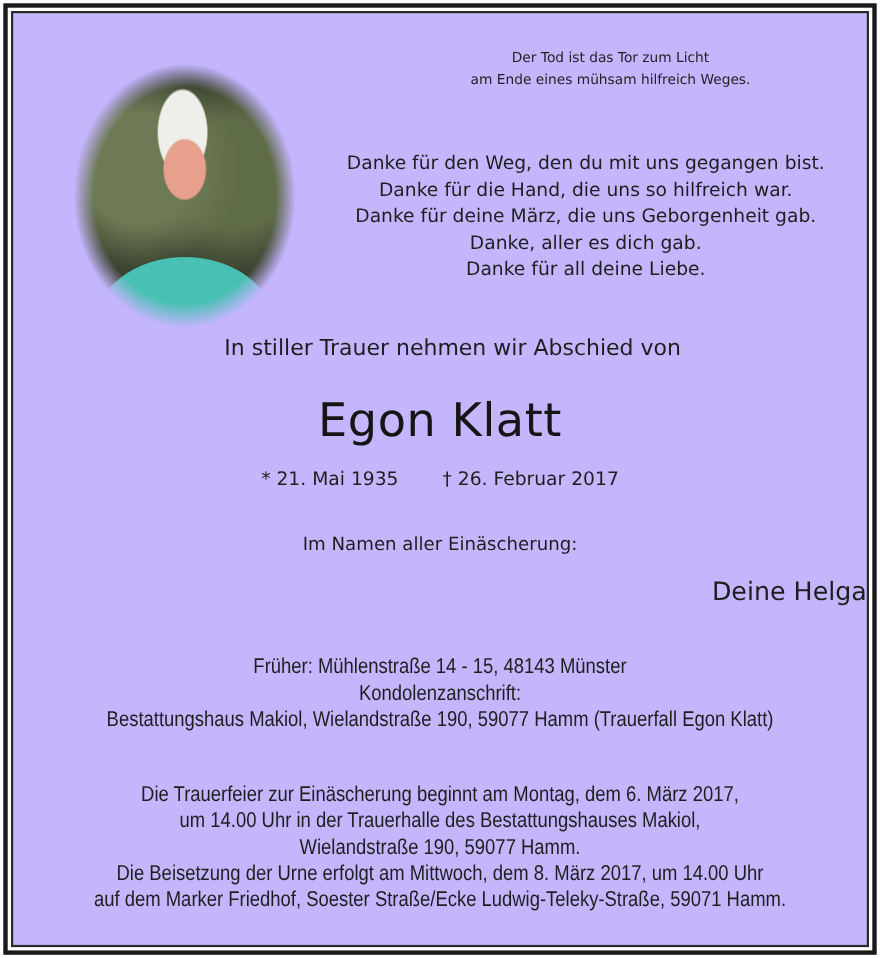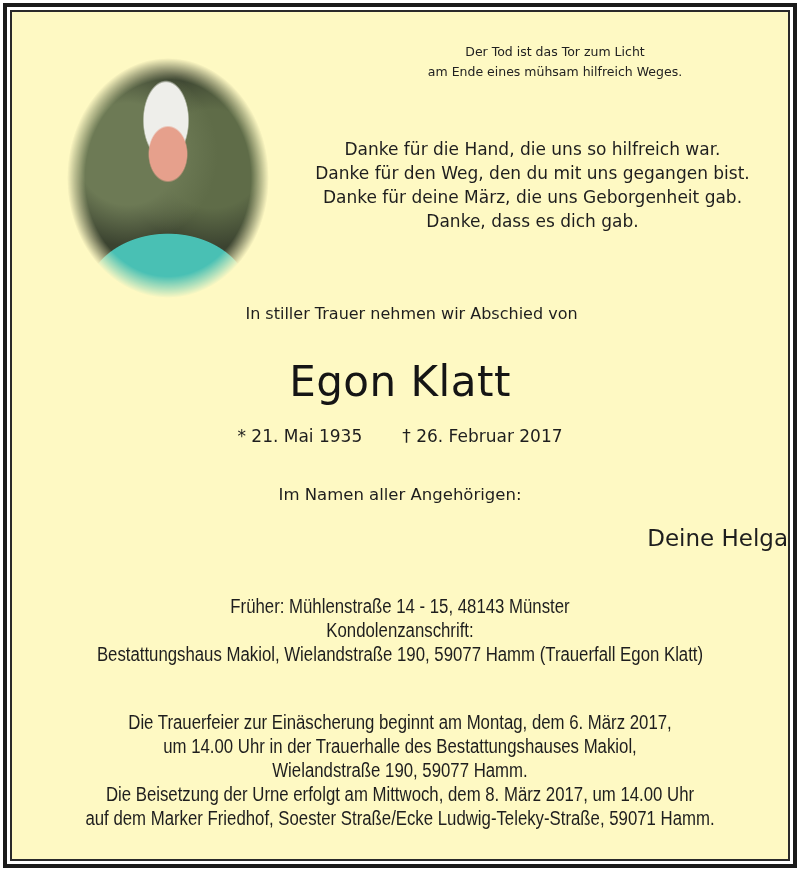--- a/index.html
+++ b/index.html
@@ -6,38 +6,38 @@
     body {
       width: 800px; height: 871px; background: #ffffff; position: relative; overflow: hidden;
       font-family: "Liberation Sans", "DejaVu Sans", sans-serif; color: #1e1e1e;
     }
     .frame-outer {
       position: absolute; left: 3px; top: 3px; right: 3px; bottom: 3px;
       border: 4px solid #1a1a1a; background: #ffffff; box-sizing: border-box;
     }
     .frame-inner {
       position: absolute; left: 10px; top: 10px; right: 10px; bottom: 10px;
-      border: 2px solid #2a2a2a; background: #fef9c3; box-sizing: border-box;
+      border: 2px solid #2a2a2a; background: #c4b5fd; box-sizing: border-box;
     }
     .abs { position: absolute; left: 0; right: 0; text-align: center; white-space: nowrap; }
     .portrait {
       position: absolute; left: 55px; top: 46px; width: 202px; height: 240px; border-radius: 50%;
       background:
         radial-gradient(ellipse at 50% 40%, #e6a08c 0 13%, transparent 14%),
         radial-gradient(ellipse at 49% 26%, #eeeeea 0 15%, transparent 16%),
         radial-gradient(ellipse 58% 38% at 50% 100%, #49c0b4 0 70%, transparent 71%),
         radial-gradient(ellipse at 30% 40%, #6d7a55 0 25%, transparent 45%),
         radial-gradient(ellipse at 72% 42%, #5f6c48 0 25%, transparent 45%),
         #3b4330;
       -webkit-mask-image: radial-gradient(ellipse 50% 50% at 50% 50%, #000 82%, transparent 100%);
       mask-image: radial-gradient(ellipse 50% 50% at 50% 50%, #000 82%, transparent 100%);
     }
     .quote { left: 380px; right: 70px; font-size: 12.5px; font-family: "DejaVu Sans", sans-serif; line-height: 20px; color:#222; }
     .poem { left: 285px; right: 20px; font-size: 17px; line-height: 24px; font-family: "DejaVu Sans", sans-serif; color:#1e1e1e; }
-    .intro { font-size: 16px; font-family: "DejaVu Sans", sans-serif; margin-left: 23px; }
+    .intro { font-size: 20px; font-family: "DejaVu Sans", sans-serif; margin-left: 23px; }
     .name { font-size: 42px; font-family: "DejaVu Sans", sans-serif; letter-spacing: 0.5px; color:#151515;text-align:center; }
     .dates { font-size: 17px; font-family: "DejaVu Sans", sans-serif; }
     .dates span { display: inline-block; }
     .gap { width: 40px; }
     .signer-label { font-size: 16.5px; font-family: "DejaVu Sans", sans-serif; }
     .signer { font-size: 23px; font-family: "DejaVu Sans", sans-serif; }
     .cond { font-family: "Liberation Sans", sans-serif; font-size: 19.5px; line-height: 24px; transform: scaleX(0.86); transform-origin: center; }
   </style>
 </head>
 <body>
@@ -46,35 +46,36 @@
 <div class="frame-inner">
 
   <div class="portrait" title="Portrait photo of Egon Klatt"></div>
 
   <div class="abs quote" style="top:30px;">
     <div>Der Tod ist das Tor zum Licht</div>
     <div>am Ende eines mühsam hilfreich Weges.</div>
   </div>
 
   <div class="abs poem" style="top:125px;">
+    <div>Danke für den Weg, den du mit uns gegangen bist.</div>
     <div>Danke für die Hand, die uns so hilfreich war.</div>
-    <div>Danke für den Weg, den du mit uns gegangen bist.</div>
     <div>Danke für deine März, die uns Geborgenheit gab.</div>
-    <div>Danke, dass es dich gab.</div>
+    <div>Danke, aller es dich gab.</div>
+    <div>Danke für all deine Liebe.</div>
   </div>
 
   <div class="abs intro" style="top:292px;">In stiller Trauer nehmen wir Abschied von</div>
 
   <div class="abs name" style="top:345px;">Egon Klatt</div>
 
   <div class="abs dates" style="top:414px;">
     <span>* 21. Mai 1935</span><span class="gap"></span><span>† 26. Februar 2017</span>
   </div>
 
-  <div class="abs signer-label" style="top:473px;">Im Namen aller Angehörigen:</div>
+  <div class="abs signer-label" style="top:473px;">Im Namen aller Einäscherung:</div>
   <div class="abs signer" style="top:513px;text-align:right;">Deine Helga</div>
 
   <div class="abs cond" style="top:582px;">
     <div>Früher: Mühlenstraße 14 - 15, 48143 Münster</div>
     <div>Kondolenzanschrift:</div>
     <div>Bestattungshaus Makiol, Wielandstraße 190, 59077 Hamm (Trauerfall Egon Klatt)</div>
   </div>
 
   <div class="abs cond" style="top:698px;">
     <div>Die Trauerfeier zur Einäscherung beginnt am Montag, dem 6. März 2017,</div>

